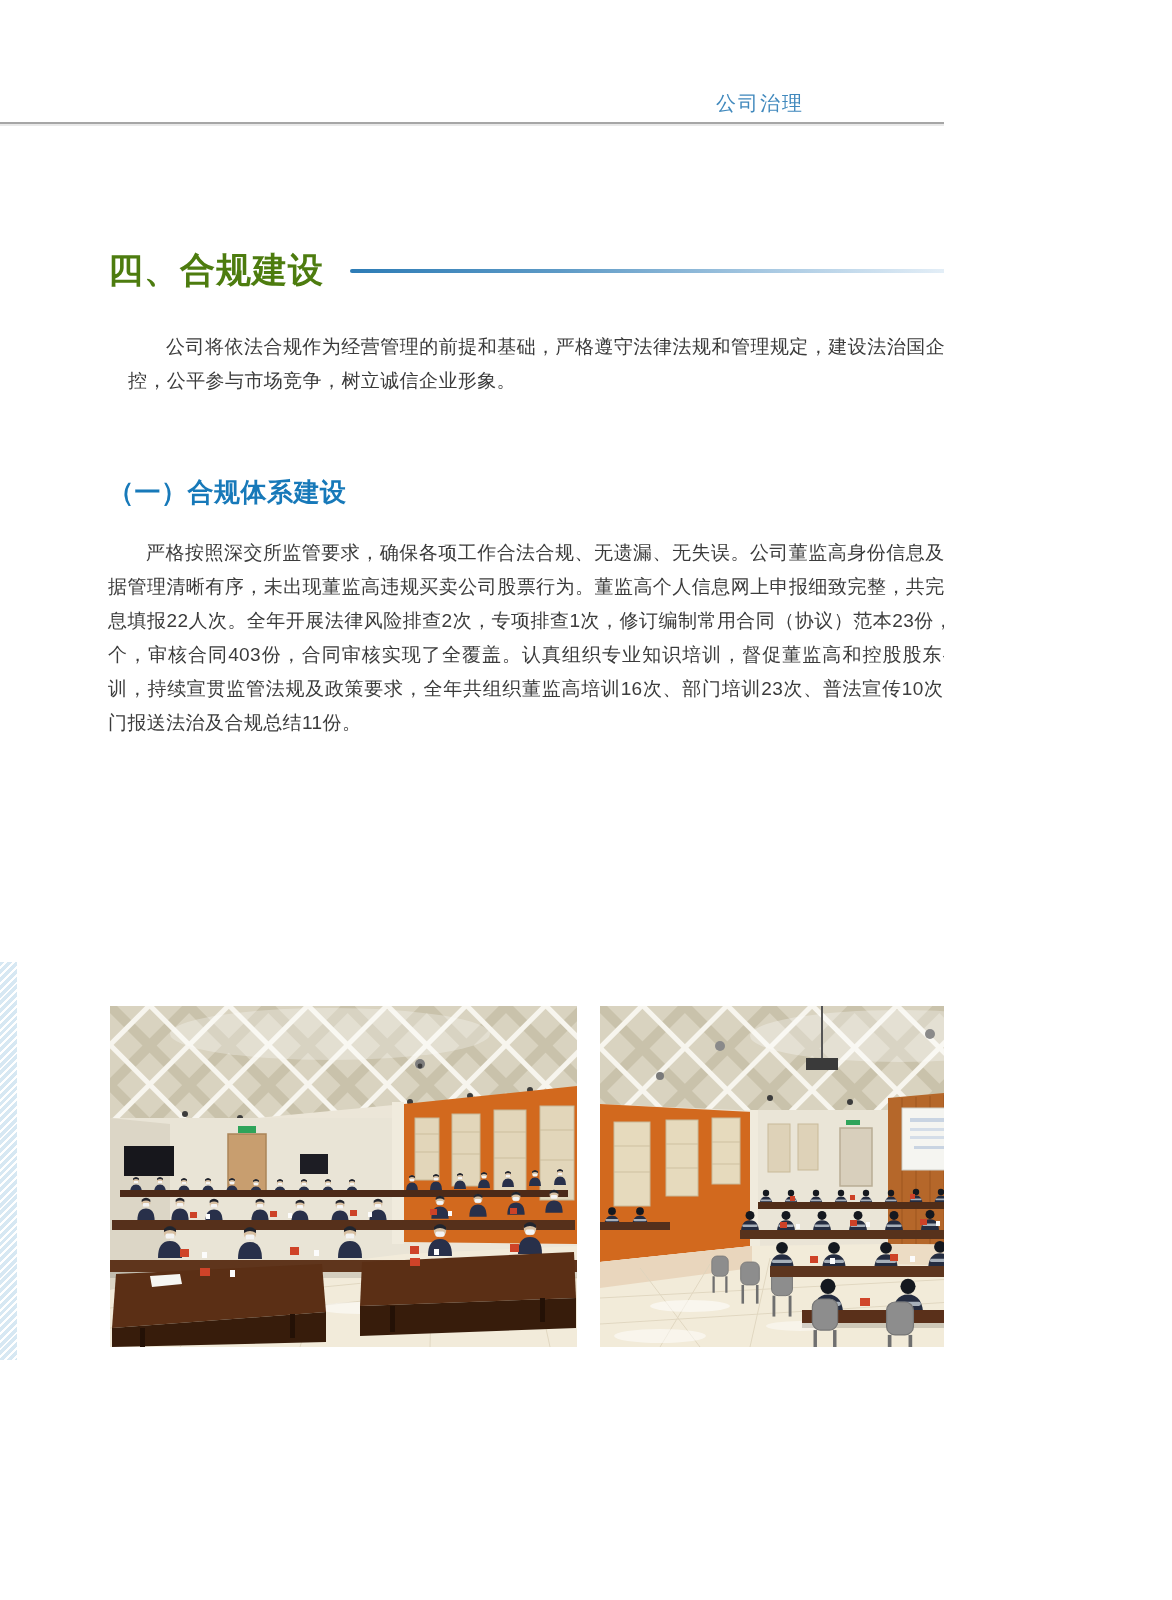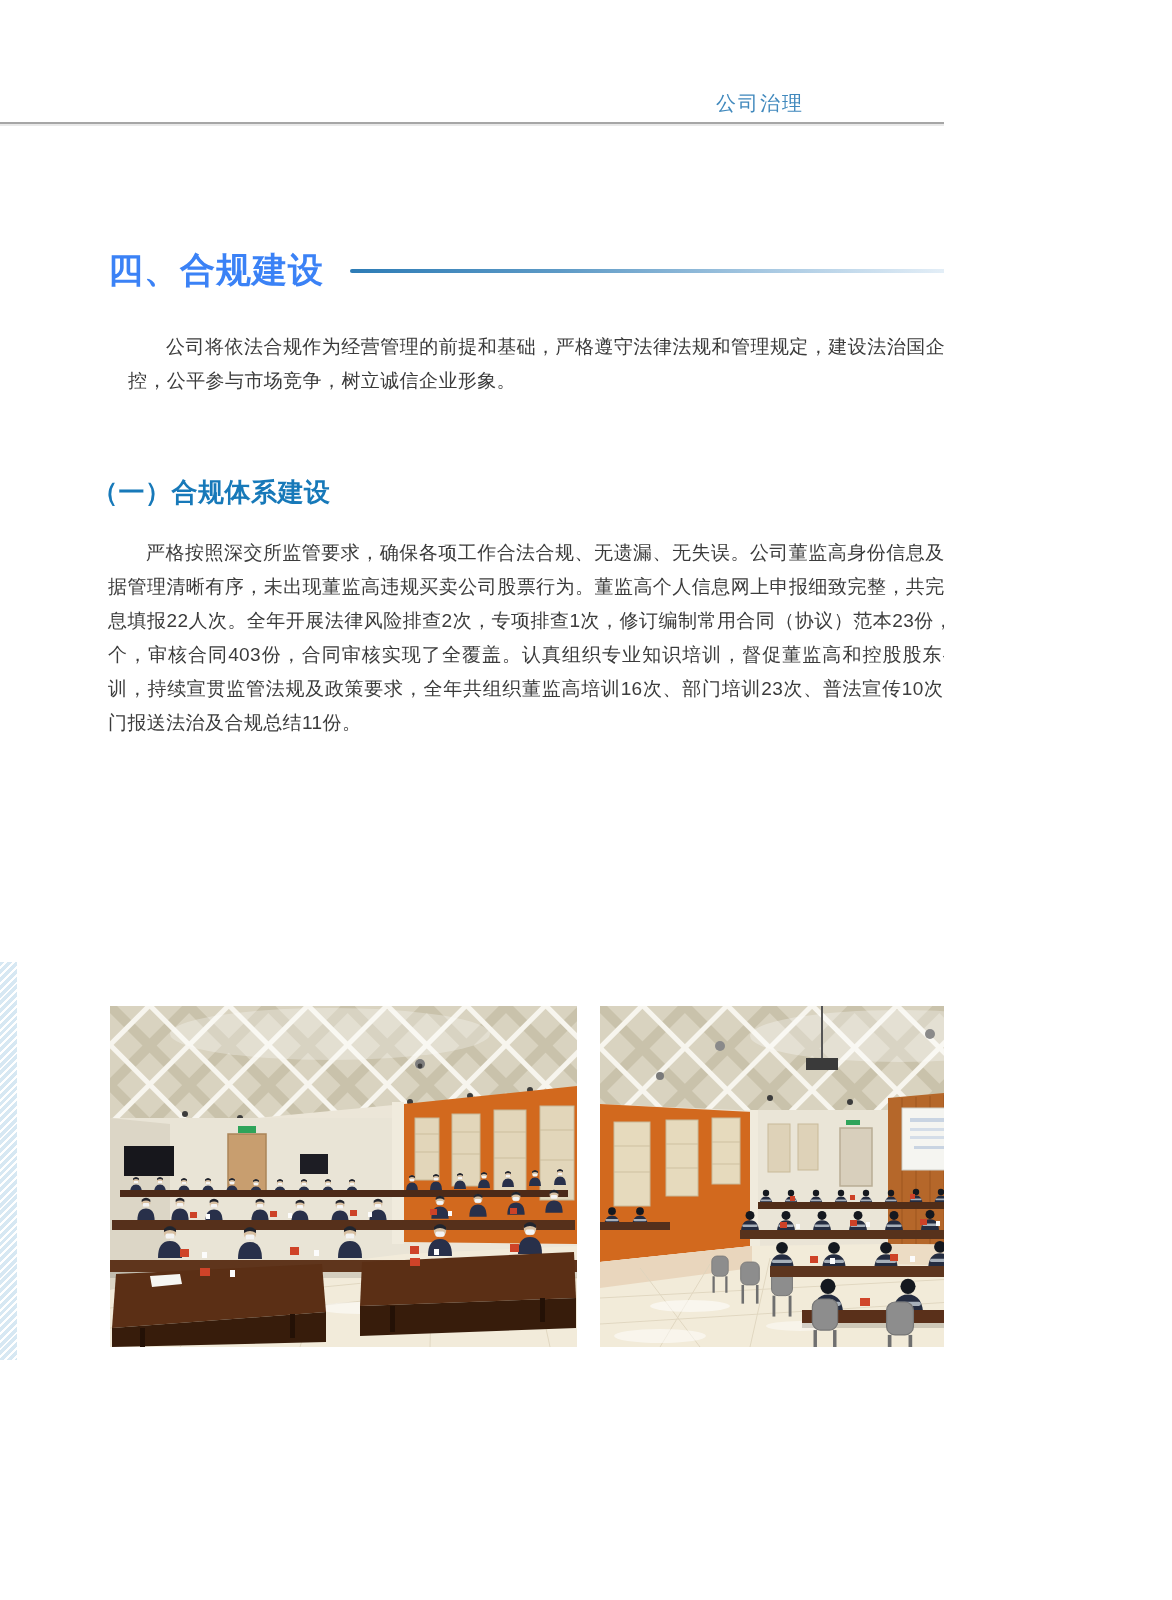--- a/index.html
+++ b/index.html
@@ -40,21 +40,21 @@
     width: 940px;
     display: flex;
     align-items: center;
     gap: 26px;
   }
   .chapter-title {
     margin: 0;
     font-size: 35px;
     font-weight: bold;
     letter-spacing: 1px;
-    color: #3b82f6;
+    color: #4d7c0f;
     white-space: nowrap;
   }
   .title-line {
     flex: 1;
     height: 4px;
     border-radius: 3px;
     background: linear-gradient(90deg, #2d7cb6 0%, #5d9ac6 30%, #a8c9e2 60%, #e3eef7 85%, rgba(255,255,255,0) 100%);
   }
 
   
@@ -67,21 +67,21 @@
     letter-spacing: 0.4px;
     text-align: justify;
     color: #3b3b3b;
   }
   .intro { top: 330px; margin-left: 20px; }
   .body-text { top: 536px; }
   .intro p, .body-text p { margin: 0; text-indent: 2em; }
 
   .subsection-title {
     position: absolute;
-    left: 92px;
+    left: 108px;
     top: 475px;
     margin: 0;
     font-size: 26px;
     font-weight: bold;
     letter-spacing: 0.5px;
     color: #1779b9;
     white-space: nowrap;
   }
 
   

